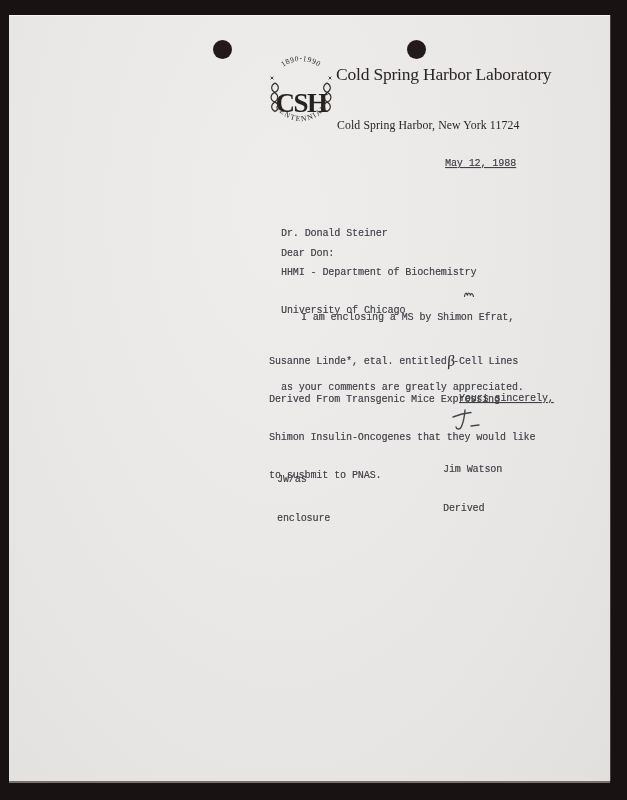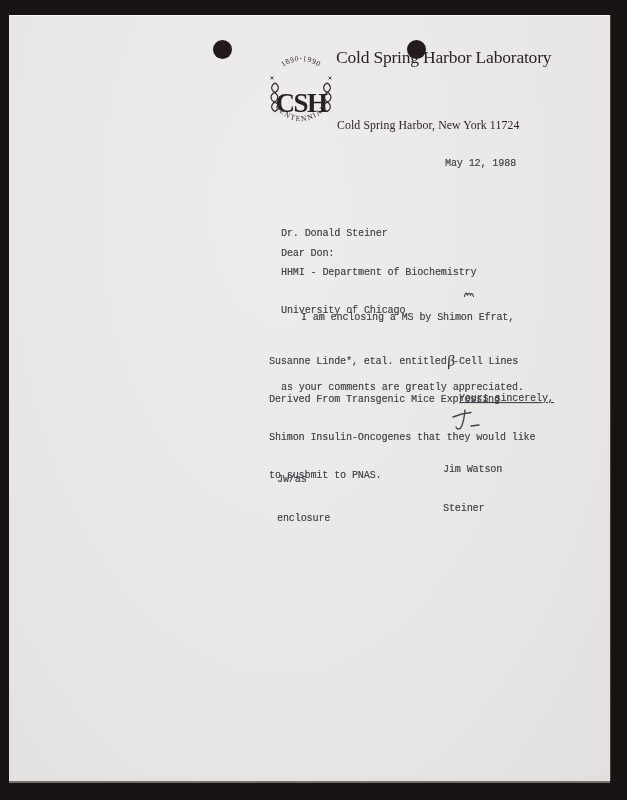--- a/index.html
+++ b/index.html
@@ -27,21 +27,21 @@
   }
   .tw .indent { text-indent:32px; }
   .beta {
     display:inline-block; white-space:normal;
     font:italic 15px "Liberation Serif", serif;
     transform:rotate(-7deg) translateY(1.5px);
     color:#35353d; margin-right:-1px;
   }
   
   .org-name {
-    position:absolute; left:327px; top:31px;
+    position:absolute; left:327px; top:48px;
     font:17.5px/20px "Liberation Serif", serif; letter-spacing:-0.2px;
     color:#2a2522; white-space:pre;
   }
   .org-address {
     position:absolute; left:328px; top:69px;
     font:11.8px/14px "Liberation Serif", serif; letter-spacing:0.1px;
     color:#2a2522; white-space:pre;margin-top:33px;
   }
   .seal { position:absolute; left:252px; top:33px; }
   .sig  { position:absolute; left:441px; top:392px; }
@@ -76,21 +76,21 @@
       <path d="M66.6,43.5 C71.1,46 71.1,50.5 66.6,53 C62.1,50.5 62.1,46 66.6,43.5 Z"></path>
       <path d="M66,53 C70.5,55.5 70.5,60 66,62.5 C61.5,60 61.5,55.5 66,53 Z"></path>
       <path d="M9.6,27.6 L12.4,30.4 M9.6,30.4 L12.4,27.6" stroke-width="0.9"></path>
       <path d="M67.6,27.6 L70.4,30.4 M67.6,30.4 L70.4,27.6" stroke-width="0.9"></path>
     </g>
   </svg>
 
   <div class="org-name">Cold Spring Harbor Laboratory</div>
   <div class="org-address">Cold Spring Harbor, New York 11724</div>
 
-  <div class="tw" style="left:436px; top:142px;">May 12, 1988</div>
+  <div class="tw" style="left:436px; top:142px;text-decoration:underline;">May 12, 1988</div>
 
   <div class="tw" style="left:272px; top:187px;">
     <div>Dr. Donald Steiner</div>
     <div>HHMI - Department of Biochemistry</div>
     <div>University of Chicago</div>
   </div>
 
   <div class="tw" style="left:272px; top:232px;">Dear Don:</div>
 
   <div class="tw" style="left:260px; top:271px;">
@@ -114,21 +114,21 @@
   <svg class="sig" width="34" height="26" viewBox="0 0 34 26">
     <g stroke="#3b3c44" stroke-width="1.4" fill="none" stroke-linecap="round" opacity="0.95">
       <path d="M3,9 C9,6.5 15,5 21,4.5"></path>
       <path d="M15,2 C14.5,8 13.5,14 11.5,18.5 C10.5,21.5 6.5,22 6,19"></path>
       <path d="M21,18 L29,17"></path>
     </g>
   </svg>
 
   <div class="tw" style="left:434px; top:423px;">
     <div>Jim Watson</div>
-    <div>Steiner</div>
+    <div>Derived</div>
   </div>
 
   <div class="tw" style="left:268px; top:433px;">
     <div>JW/as</div>
     <div>enclosure</div>
   </div>
 
 </div>
 
 </body></html>

